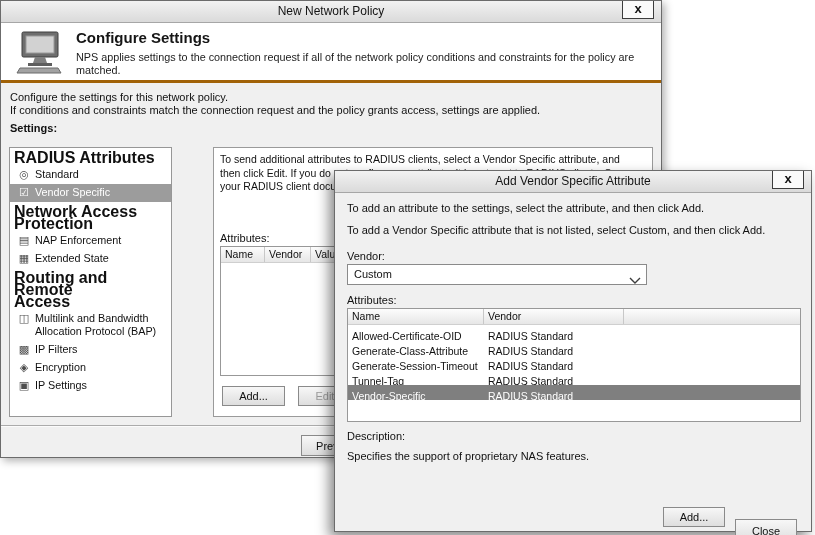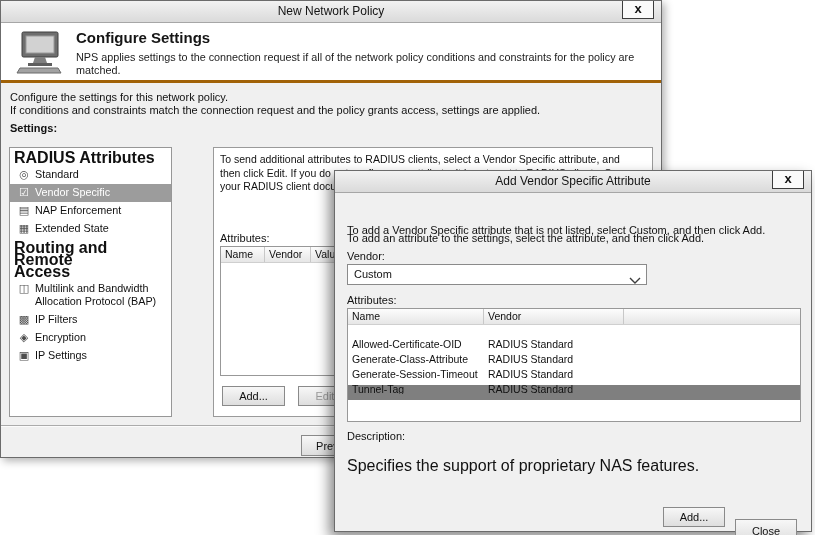--- a/index.html
+++ b/index.html
@@ -59,40 +59,40 @@
   .btn { position:absolute; font-family:inherit; font-size:11px; color:#111;
          background:linear-gradient(#f7f7f7,#dedede); border:1px solid #8a8a8a; border-radius:0; cursor:pointer; }
   .btn.disabled { color:#9b9b9b; }
   .pane-btn-add  { left:8px;  top:238px; width:63px; height:20px; }
   .pane-btn-edit { left:84px; top:238px; width:63px; height:20px; }
 
   .md-footer-sep { position:absolute; left:0; right:0; top:424px; border-top:1px solid #ababab; border-bottom:1px solid #fbfbfb; }
   .md-prev { left:300px; top:434px; width:73px; height:21px; }
 
   
-  .ad-line1 { position:absolute; left:12px; top:31px; font-size:11px;margin-top:30px; }
+  .ad-line1 { position:absolute; left:12px; top:31px; font-size:11px; }
   .ad-line2 { position:absolute; left:12px; top:53px; font-size:11px; }
   .ad-vendor-label { position:absolute; left:12px; top:79px; font-size:11px; }
   .ad-combo { position:absolute; left:12px; top:93px; width:300px; height:21px; background:#fff; border:1px solid #8a8a8a;text-align:center; }
   .ad-combo-value { position:absolute; left:6px; top:0; line-height:19px; font-size:11px; }
   .ad-combo-arrow { position:absolute; right:5px; top:6px; width:12px; height:8px; }
   .ad-attrs-label { position:absolute; left:12px; top:123px; font-size:11px; }
 
   .vsa-table { position:absolute; left:12px; top:137px; width:454px; height:114px; border:1px solid #989898;
                background:#fff; overflow:hidden; }
   .vsa-header { display:flex; height:16px; background:linear-gradient(#fdfdfd,#e6e6e6); border-bottom:1px solid #cfcfcf; }
   .vsa-th { font-size:10.5px; line-height:14px; padding:0 4px; border-right:1px solid #c8c8c8; }
   .vsa-th:nth-child(1){ width:136px; } .vsa-th:nth-child(2){ width:140px; } .vsa-th:nth-child(3){ flex:1; border-right:none; }
   .vsa-tr { display:flex; height:15px; font-size:10.5px; cursor:default; }
-  .vsa-td { padding:12px 4px; line-height:15px; white-space:nowrap; overflow:hidden; }
+  .vsa-td { padding:4px 4px; line-height:15px; white-space:nowrap; overflow:hidden; }
   .vsa-td:nth-child(1){ width:136px; } .vsa-td:nth-child(2){ flex:1; }
   .vsa-tr.selected { background:var(--row-bg,#7f7f7f); color:var(--row-fg,#fff); }
 
   .ad-desc-label { position:absolute; left:12px; top:259px; font-size:11px; }
-  .ad-desc { position:absolute; left:12px; top:286px; font-size:16px;text-align:right; }
+  .ad-desc { position:absolute; left:12px; top:279px; font-size:11px;text-align:right; }
   .ad-btn-add   { right:86px; top:336px; width:62px; height:20px; }
   .ad-btn-close { right:14px; top:332px; width:62px; height:24px;margin-top:16px; }
 </style>
 </head>
 <body>
 
 <div class="screen" data-name="screen">
 
   <section class="dialog main-dialog" data-name="new-network-policy-dialog">
     <div class="titlebar" data-name="titlebar">
@@ -121,20 +121,21 @@
     <div class="md-sidebar" data-name="settings-sidebar">
         <div class="sb-group" data-name="sidebar-group-radius-attributes">RADIUS Attributes</div>
         <div class="sb-item" data-name="sidebar-item-standard">
           <span class="sb-icon" data-name="standard-attribute-icon">◎</span>
           <span class="sb-label" data-name="sidebar-item-label">Standard</span>
         </div>
         <div class="sb-item selected" data-name="sidebar-item-vendor-specific">
           <span class="sb-icon" data-name="vendor-specific-icon">☑</span>
           <span class="sb-label" data-name="sidebar-item-label">Vendor Specific</span>
         </div>
+        <div class="sb-group" data-name="sidebar-group-network-access-protection">Network Access Protection</div>
         <div class="sb-item" data-name="sidebar-item-nap-enforcement">
           <span class="sb-icon" data-name="nap-enforcement-icon">▤</span>
           <span class="sb-label" data-name="sidebar-item-label">NAP Enforcement</span>
         </div>
         <div class="sb-item" data-name="sidebar-item-extended-state">
           <span class="sb-icon" data-name="extended-state-icon">▦</span>
           <span class="sb-label" data-name="sidebar-item-label">Extended State</span>
         </div>
         <div class="sb-group" data-name="sidebar-group-routing-and-remote-access">Routing and Remote Access</div>
         <div class="sb-item" data-name="sidebar-item-multilink-and-bandwidth-allocation-protocol-bap">

